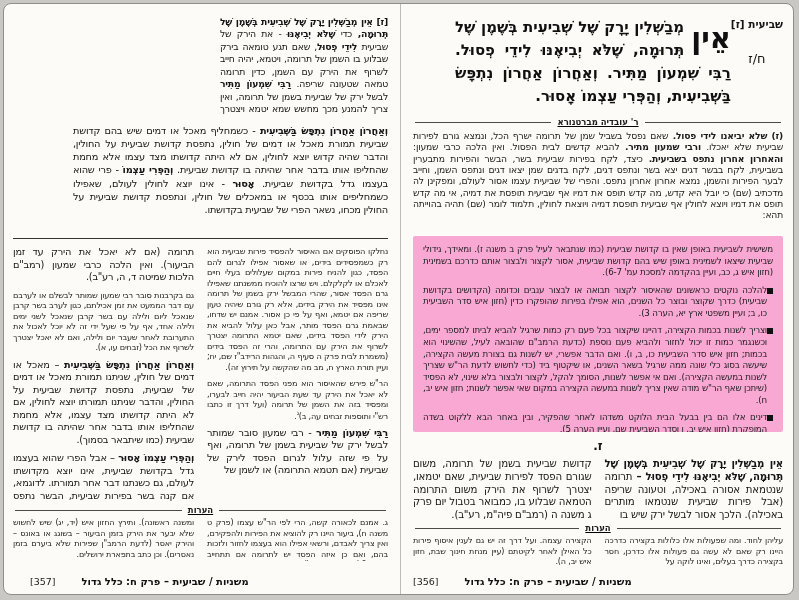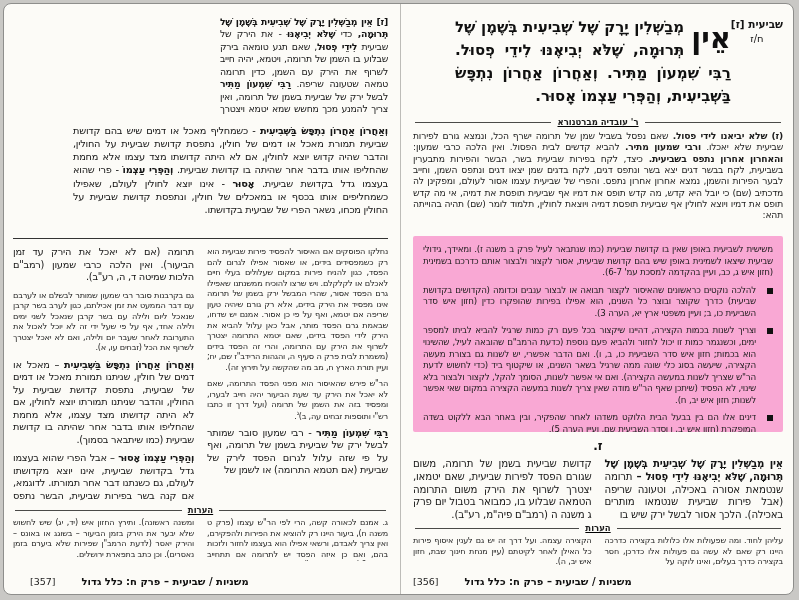--- a/index.html
+++ b/index.html
@@ -12,32 +12,32 @@
   .rtl{direction:rtl;}
   .b{font-weight:bold;}
   .just{text-align:justify;}
   sup{font-size:70%;}
 
   
   .rp-inner{padding:12px 10px 0 12px;height:100%;box-sizing:border-box;position:relative;}
   .mishnah-row{display:flex;direction:rtl;height:98px;overflow:hidden;}
   .margin-col{flex:0 0 52px;text-align:center;padding-top:2px;color:#141414;}
   .margin-title{font-weight:bold;font-size:10.5px;white-space:nowrap;}
-  .margin-ref{font-size:10px;margin-top:3px;}
+  .margin-ref{font-size:13px;margin-top:21px;}
   .mishnah-text{flex:1;font-size:15px;line-height:23px;font-weight:bold;color:#101010;
     text-align:justify;margin-left:42px;}
   .big-word{float:right;font-size:29px;line-height:44px;margin-left:7px;font-weight:bold;}
   .divider{display:flex;align-items:center;gap:6px;margin:3px 2px;text-decoration:underline;}
   .divider .line{flex:1;border-top:1px solid #4a4a48;height:0;}
   .divider .lbl{font-size:8.5px;font-weight:bold;color:#1a1a1a;white-space:nowrap;}
   .bartenura{height:101px;overflow:hidden;font-size:9.2px;line-height:1.23;color:#1c1c1c;
     letter-spacing:-0.2px;}
   .halacha-box{margin-top:5px;background:#f9a8d4;border-radius:2px;padding:8px 10px;
     height:180px;overflow:hidden;font-size:8.7px;line-height:1.33;color:#1a1a1a;letter-spacing:-0.2px;}
-  .brow{display:flex;gap:11px;margin-top:6px;}
+  .brow{display:flex;gap:0;margin-top:6px;}
   .bsq{flex:0 0 auto;width:6px;height:6px;background:#111;margin-top:3px;}
   .sec-num{text-align:center;font-weight:bold;font-size:12px;margin:7px 0 5px;color:#111;}
   .cols2{display:flex;direction:rtl;gap:13px;overflow:hidden;}
   .rp-cols{height:62px;font-size:10.2px;line-height:1.25;color:#141414;letter-spacing:-0.2px;}
   .col{flex:1;}
   .notes{font-size:8px;line-height:1.32;color:#222;letter-spacing:-0.15px;overflow:hidden;}
   .rp-notes{height:32px;margin-top:2px;}
   .footer{position:absolute;bottom:7px;display:flex;direction:ltr;align-items:baseline;gap:26px;}
   .rp-footer{left:12px;}
   .pg-num{font-size:9.5px;direction:ltr;color:#222;}

